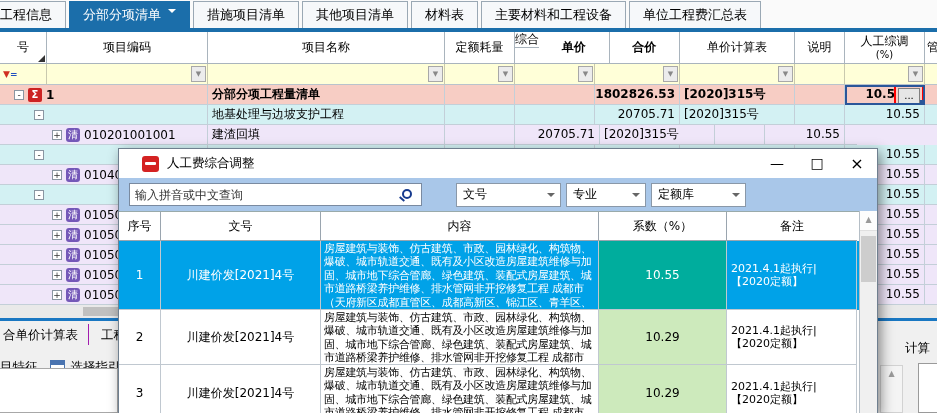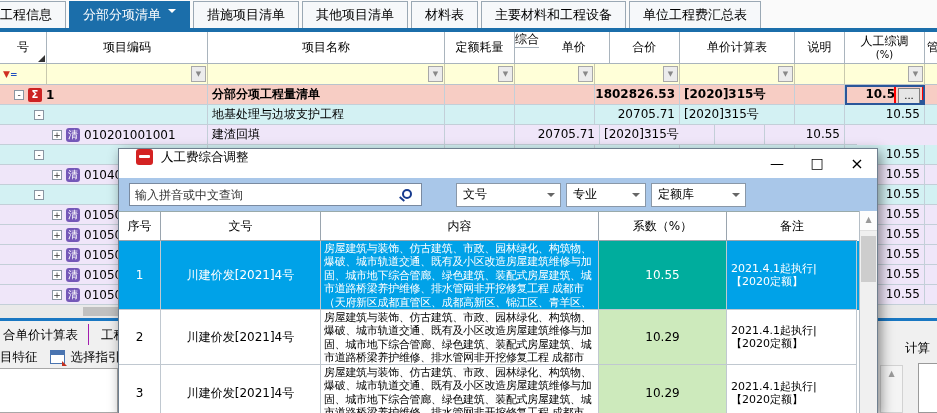--- a/index.html
+++ b/index.html
@@ -19,21 +19,21 @@
            border-top-color:#fff; margin-left:7px; vertical-align:2px; }
   .tabline { position:absolute; left:0; top:28px; width:937px; height:4px; background:#1b6eaa; }
 
   
   .ghead { position:absolute; left:0; top:32px; width:937px; height:32px; display:flex; background:#fff; }
   .gh { border-right:1px solid #a9b4bd; border-bottom:1px solid #a9b4bd; display:flex;
         align-items:center; justify-content:center; position:relative; overflow:hidden; }
   .gh-sub { flex-direction:row; padding:0; align-items:stretch; }
   .gh-sub .top { height:16px; border-bottom:1px solid #a9b4bd; display:flex; align-items:center; justify-content:center; }
   .gh-sub .bot { flex:1; display:flex; }
-  .gh-sub .bot span { flex:1; display:flex; align-items:center; justify-content:center; }
+  .gh-sub .bot span { flex:1; display:flex; align-items:center; justify-content:center;font-weight:bold; }
   .gh-sub .bot span:first-child { border-right:1px solid #a9b4bd; }
   .adj-head { flex-direction:column; line-height:13px; }
   .sortcorner { position:absolute; right:1px; bottom:1px; width:0; height:0;
                 border-left:7px solid transparent; border-bottom:7px solid #333; }
 
   
   .frow { position:absolute; left:0; top:64px; width:937px; height:21px; background:#ffffd8; display:flex; }
   .fc { border-right:1px solid #c9c9ae; border-bottom:1px solid #b9c3cc; position:relative; }
   .fbtn { position:absolute; right:1px; top:2px; width:15px; height:16px; background:#ececec;
           border:1px solid #a8a8a8; font-size:7px; color:#888; text-align:center; line-height:15px; }
@@ -71,38 +71,38 @@
 
   
   .hscroll { position:absolute; left:0; top:305px; width:937px; height:13px; background:#e9e9e9; }
   .hthumb { position:absolute; left:83px; top:2px; width:86px; height:9px; background:#c0c0c0; }
   .vdiv { position:absolute; left:868px; top:305px; width:2px; height:108px; background:#b5b5b5; }
   .blueline { position:absolute; left:0; top:318px; width:937px; height:3px; background:#1977c2; }
   .bottom { position:absolute; left:0; top:321px; width:937px; height:92px; background:#f0f0f0; font-size:12.5px; }
   .btabs { position:absolute; left:0; top:3px; display:flex; height:21px; line-height:21px; }
   .btab { padding:0 10px 0 3px; border-right:1px solid #a21caf; white-space:nowrap; }
   .btab + .btab { padding-left:12px; }
-  .brow2 { position:absolute; left:0; top:27px; display:flex; align-items:center; height:18px; }
+  .brow2 { position:absolute; left:0; top:37px; display:flex; align-items:center; height:18px; }
   .guide-icon { width:15px; height:14px; background:#fff; border:1px solid #4a74b0; margin:0 6px 0 12px;
                 position:relative; flex:none; }
   .guide-icon::before { content:""; position:absolute; left:0; top:0; right:0; height:4px; background:#4a74b0; }
   .guide-icon::after { content:""; position:absolute; right:-3px; bottom:-3px; width:0; height:0;
                 border-left:5px solid transparent; border-top:5px solid #c03020; transform:rotate(180deg); }
   .bleft-white { position:absolute; left:0; top:47px; width:118px; height:45px; background:#fff;
                  border:1px solid #a8a8a8; border-left:none; }
   .bcalc { position:absolute; left:905px; top:19px; white-space:nowrap; }
   .bscroll { position:absolute; left:880px; top:44px; width:23px; height:48px; background:#f4f4f4;
              border:1px solid #d2d2d2; color:#9a9a9a; font-size:8px; text-align:center; line-height:16px; }
   .bwhite { position:absolute; left:918px; top:42px; width:19px; height:50px; background:#fff;
             border:1px solid #9a9a9a; border-right:none; }
 
   
   .dialog { position:absolute; left:118px; top:148px; width:760px; height:266px; background:#fff;
             border:1px solid #6f7f8f; box-shadow:3px 4px 12px rgba(0,0,0,.45); z-index:10; }
-  .dlg-title { height:29px; display:flex; align-items:flex-start; padding-left:17px; background:#fff; }
+  .dlg-title { height:29px; display:flex; align-items:center; padding-left:23px; background:#fff; }
   .appicon { width:17px; height:16px; background:#d42222; border-radius:3px; margin-right:8px;
              position:relative; flex:none; }
   .appicon::after { content:""; position:absolute; left:3px; top:6px; right:3px; height:3px; background:#fff; border-radius:1px; }
   .dlg-title-text { font-size:12.5px; }
   .dlg-btns { margin-left:auto; display:flex; height:29px; }
   .dlg-btn { width:40px; text-align:center; line-height:29px; font-size:14px; cursor:default; }
   .dlg-toolbar { height:33px; background:#a9c7e9; display:flex; align-items:center; padding:0 10px; }
   .search { width:293px; height:23px; background:#fff; border:1px solid #7a8aa0; display:flex; align-items:center; }
   .search input { flex:1; border:none; outline:none; font-size:12px; padding-left:5px;
                   font-family:inherit; color:#0c4a6e; background:transparent; }

